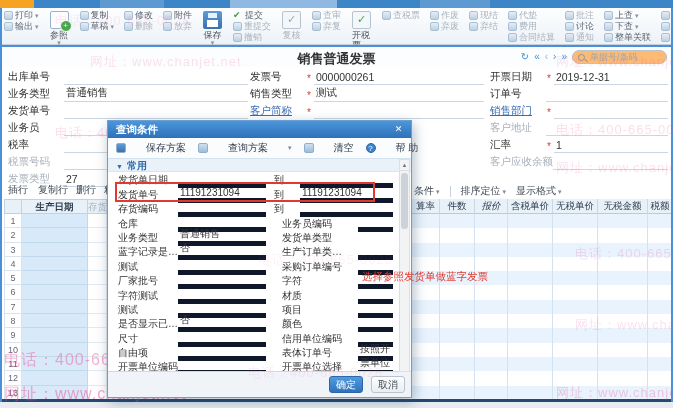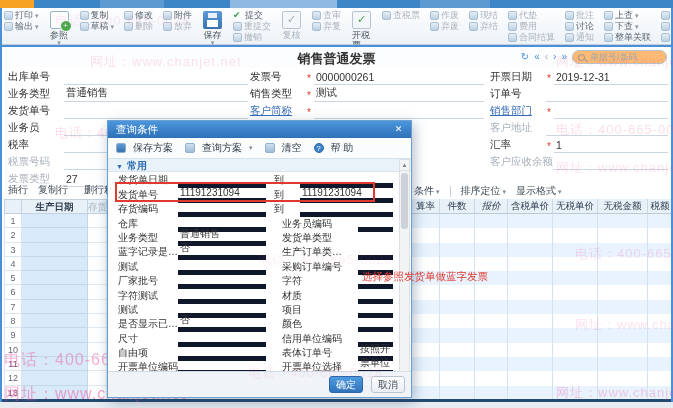--- a/index.html
+++ b/index.html
@@ -94,24 +94,24 @@
 .wm7{left:575px;top:245px;opacity:.18;z-index:5}
 .wm8{left:575px;top:316px;opacity:.16;z-index:5}
 .wm9{left:4px;top:350px;font-size:16px;opacity:.42;z-index:6}
 .wm10{left:4px;top:384px;font-size:16px;opacity:.48;z-index:6}
 .wm11{left:556px;top:384px;opacity:.28;z-index:5}
 .wmA{left:150px;top:130px;opacity:.08;z-index:11}
 .wmB{left:140px;top:243px;opacity:.10;z-index:11}
 .wmC{left:140px;top:286px;opacity:.10;z-index:11}
 
 .modal{position:absolute;left:107px;top:120px;width:305px;height:278px;background:#fff;border:1px solid #6b9fd2;box-shadow:2px 4px 12px rgba(30,60,100,.35);z-index:10}
-.mhead{height:17px;background:linear-gradient(#4c96dc,#2e71b8);color:#fff;font-size:10.5px;font-weight:normal;line-height:17px;padding:0 8px;position:relative}
+.mhead{height:17px;background:linear-gradient(#4c96dc,#2e71b8);color:#fff;font-size:10.5px;font-weight:bold;line-height:17px;padding:0 8px;position:relative}
 .mclose{position:absolute;right:6px;top:2px;width:13px;height:13px;color:#fff;font-size:9px;line-height:13px;text-align:center}
 .mtool{height:20px;display:flex;align-items:center;gap:12px;padding:0 8px;font-size:10px;color:#35404c;background:#fafcfe}
-.mtitem{display:flex;align-items:center;gap:7px;white-space:nowrap}
+.mtitem{display:flex;align-items:center;gap:20px;white-space:nowrap}
 .mic{width:10px;height:10px;border-radius:2px;background:linear-gradient(#cfe0ef,#9dbdd9);border:1px solid #8fb0cc;flex:0 0 10px}
 .mic.savep{background:linear-gradient(#5d9bd8,#3a72ae)}
 .mic.help{background:#3b82c8;border-radius:50%;color:#fff;font-size:8px;line-height:10px;text-align:center;border-color:#2e6cab}
 .mtitem .arr{font-size:7px;color:#7f8a95}
 .msection{height:14px;background:#e9f1f9;border-top:1px solid #d3e2ef;border-bottom:1px solid #d9e6f1;color:#2d6cad;font-size:10px;font-weight:bold;line-height:13px;padding:0 8px}
 .msection .chev{font-size:7px;margin-right:4px}
 .mcontent{position:relative;height:200px;overflow:hidden;padding:2px 18px 0 10px}
 .mrow{display:flex;align-items:flex-end;height:14.4px;font-size:10px}
 .ml{flex:0 0 60px;color:#333;white-space:nowrap;overflow:hidden;padding-bottom:1px}
 .mv{border-bottom:5px solid #0f172a;color:#333;min-height:12px;padding:0 2px}
@@ -453,21 +453,21 @@
       </div>
       <div class="frow">
         <span class="flabel gray">客户应收余额</span>
         <span class="fval"></span>
       </div>
     </div>
 
   <div class="gtool">
     <span class="gpill" style="left:8px">插行</span>
     <span class="gpill" style="left:38px">复制行</span>
-    <span class="gpill" style="left:84px">删行</span>
+    <span class="gpill" style="left:76px">删行</span>
     <span class="gpill" style="left:104px">粘贴行</span>
     <span class="gright">
       <span><span>条件</span><span class="arr">▾</span></span>
       <span class="gsep"></span>
       <span><span>排序定位</span><span class="arr">▾</span></span>
       <span><span>显示格式</span><span class="arr">▾</span></span>
     </span>
   </div>
 
   <div class="ghead-left">

